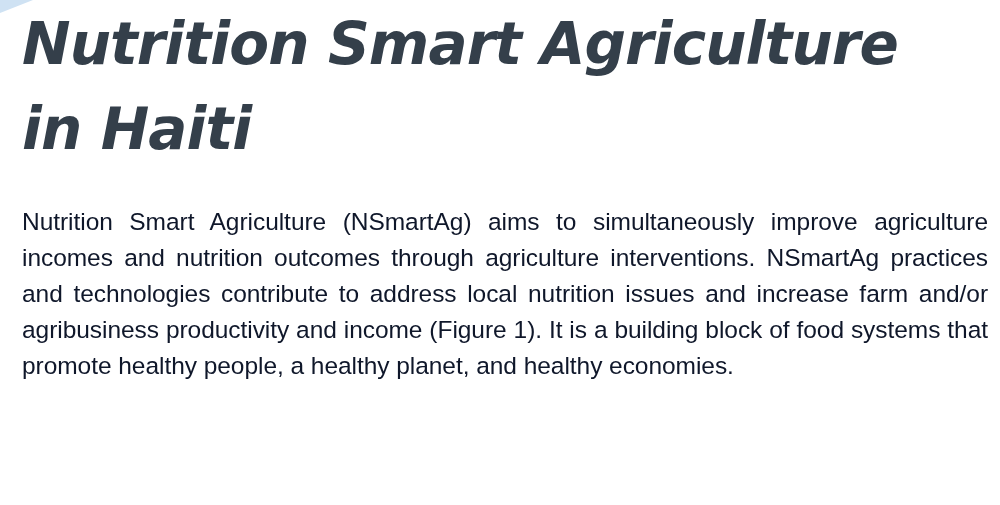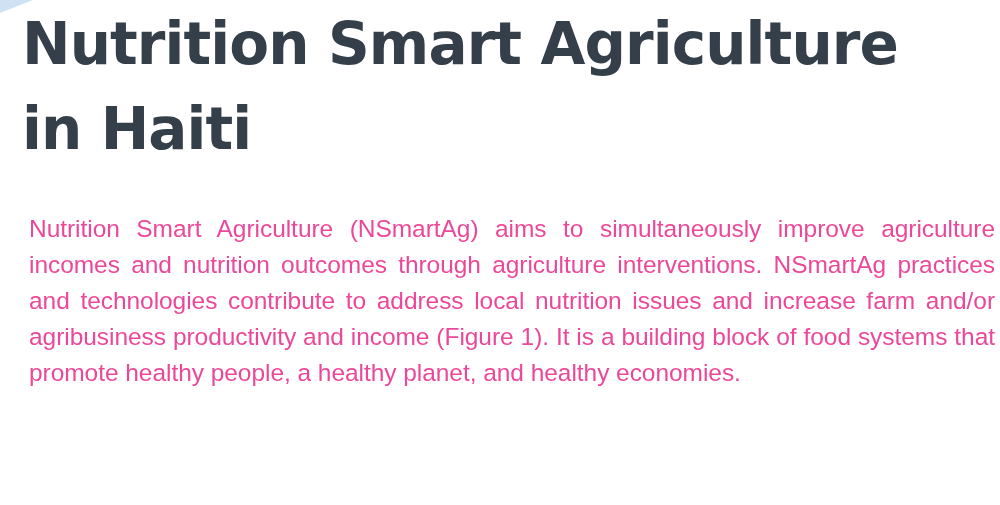--- a/index.html
+++ b/index.html
@@ -48,35 +48,36 @@
     left: 0;
     top: 2px;
     width: 966px;
     font-family: "DejaVu Sans", "Liberation Sans", sans-serif;
     font-size: 58px;
     line-height: 1.46;
     font-weight: 700;
     letter-spacing: -0.9px;
     color: #343f4a;
     white-space: pre-line;
+    font-style: italic;
   }
 
   #intro-paragraph {
-    margin: 7px;
+    margin: 0;
     padding: 0;
     position: absolute;
     left: 0;
     top: 204px;
     width: 966px;
     font-family: "Liberation Sans", sans-serif;
     font-size: 24.5px;
     line-height: 36px;
     font-weight: 400;
     letter-spacing: -0.05px;
-    color: #ec4899;
+    color: #0f172a;
     text-align: justify;
     text-justify: inter-word;
   }
 </style>
 </head>
 <body>
 
 <div id="page">
 
   <div id="corner-wedge">

